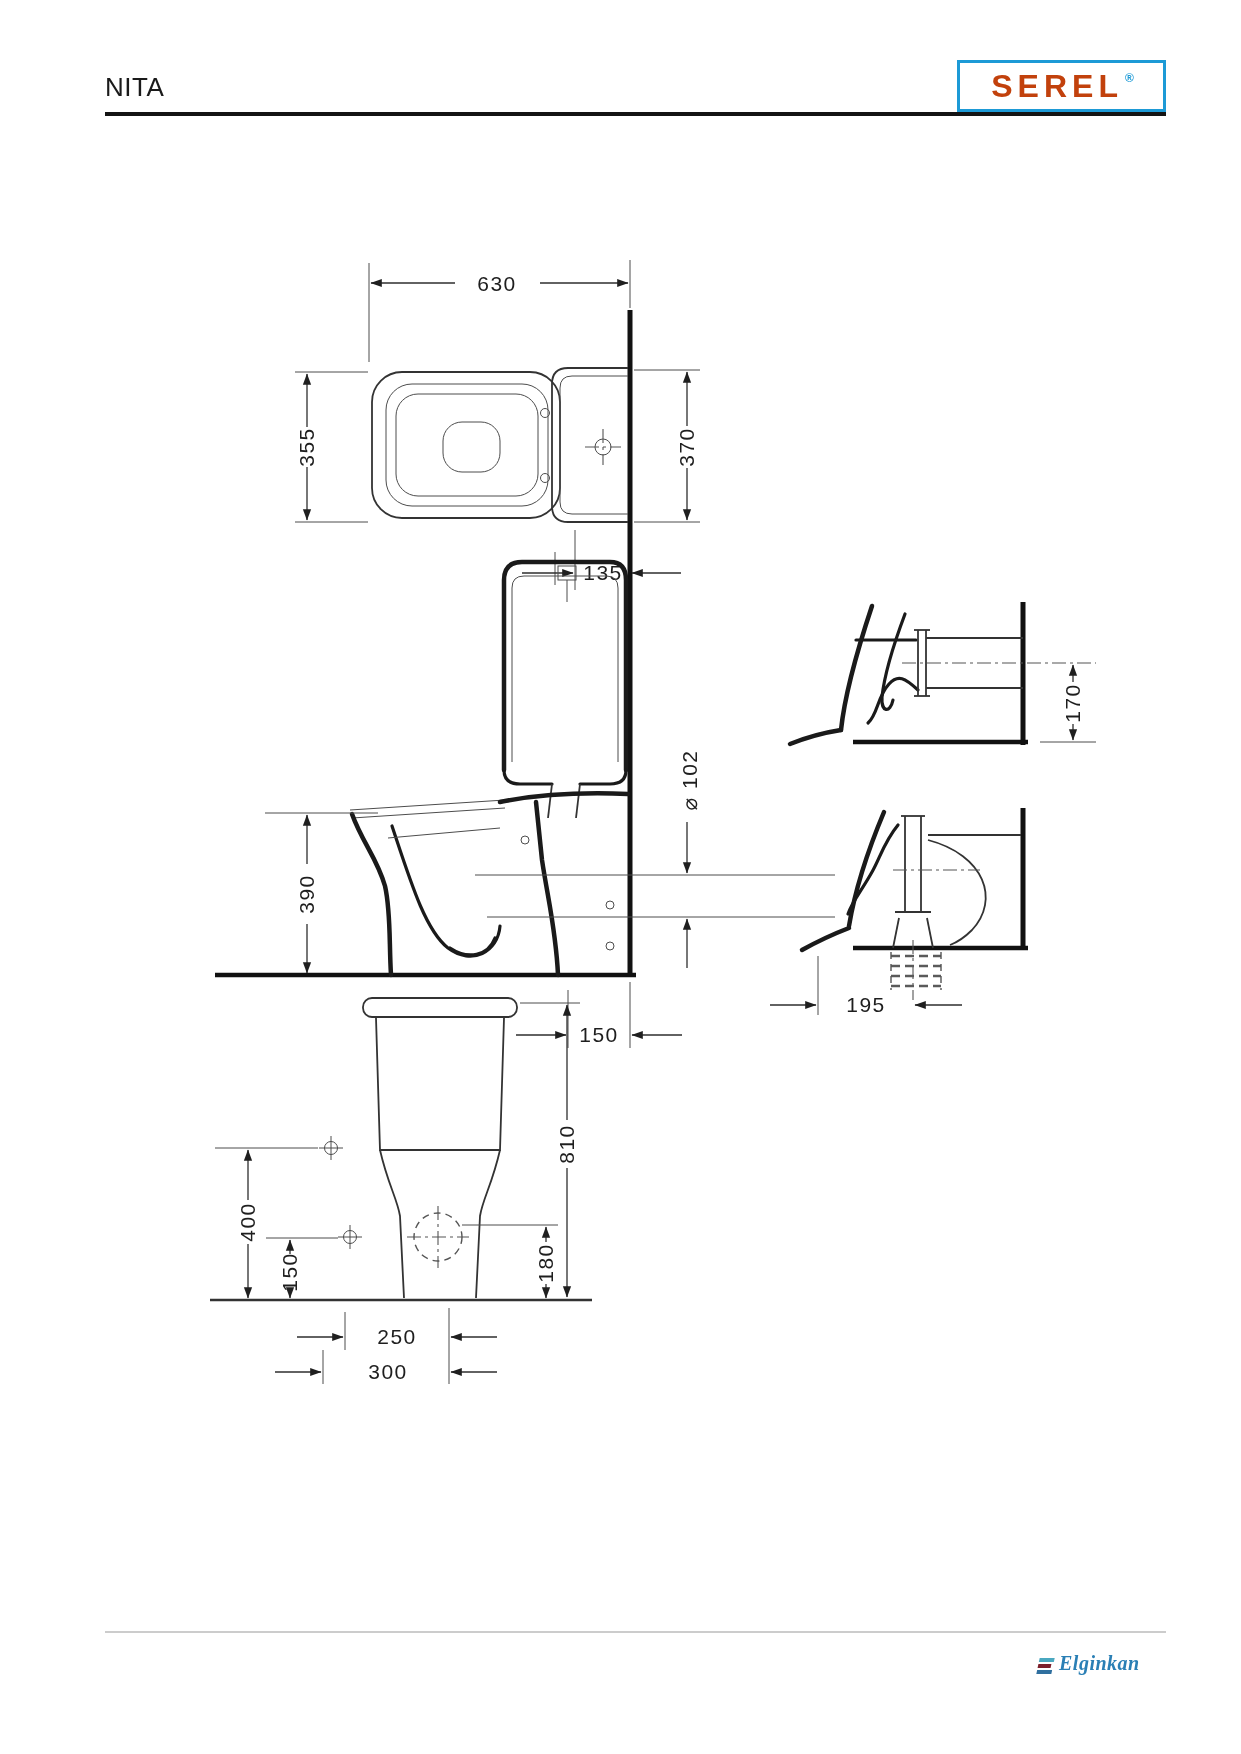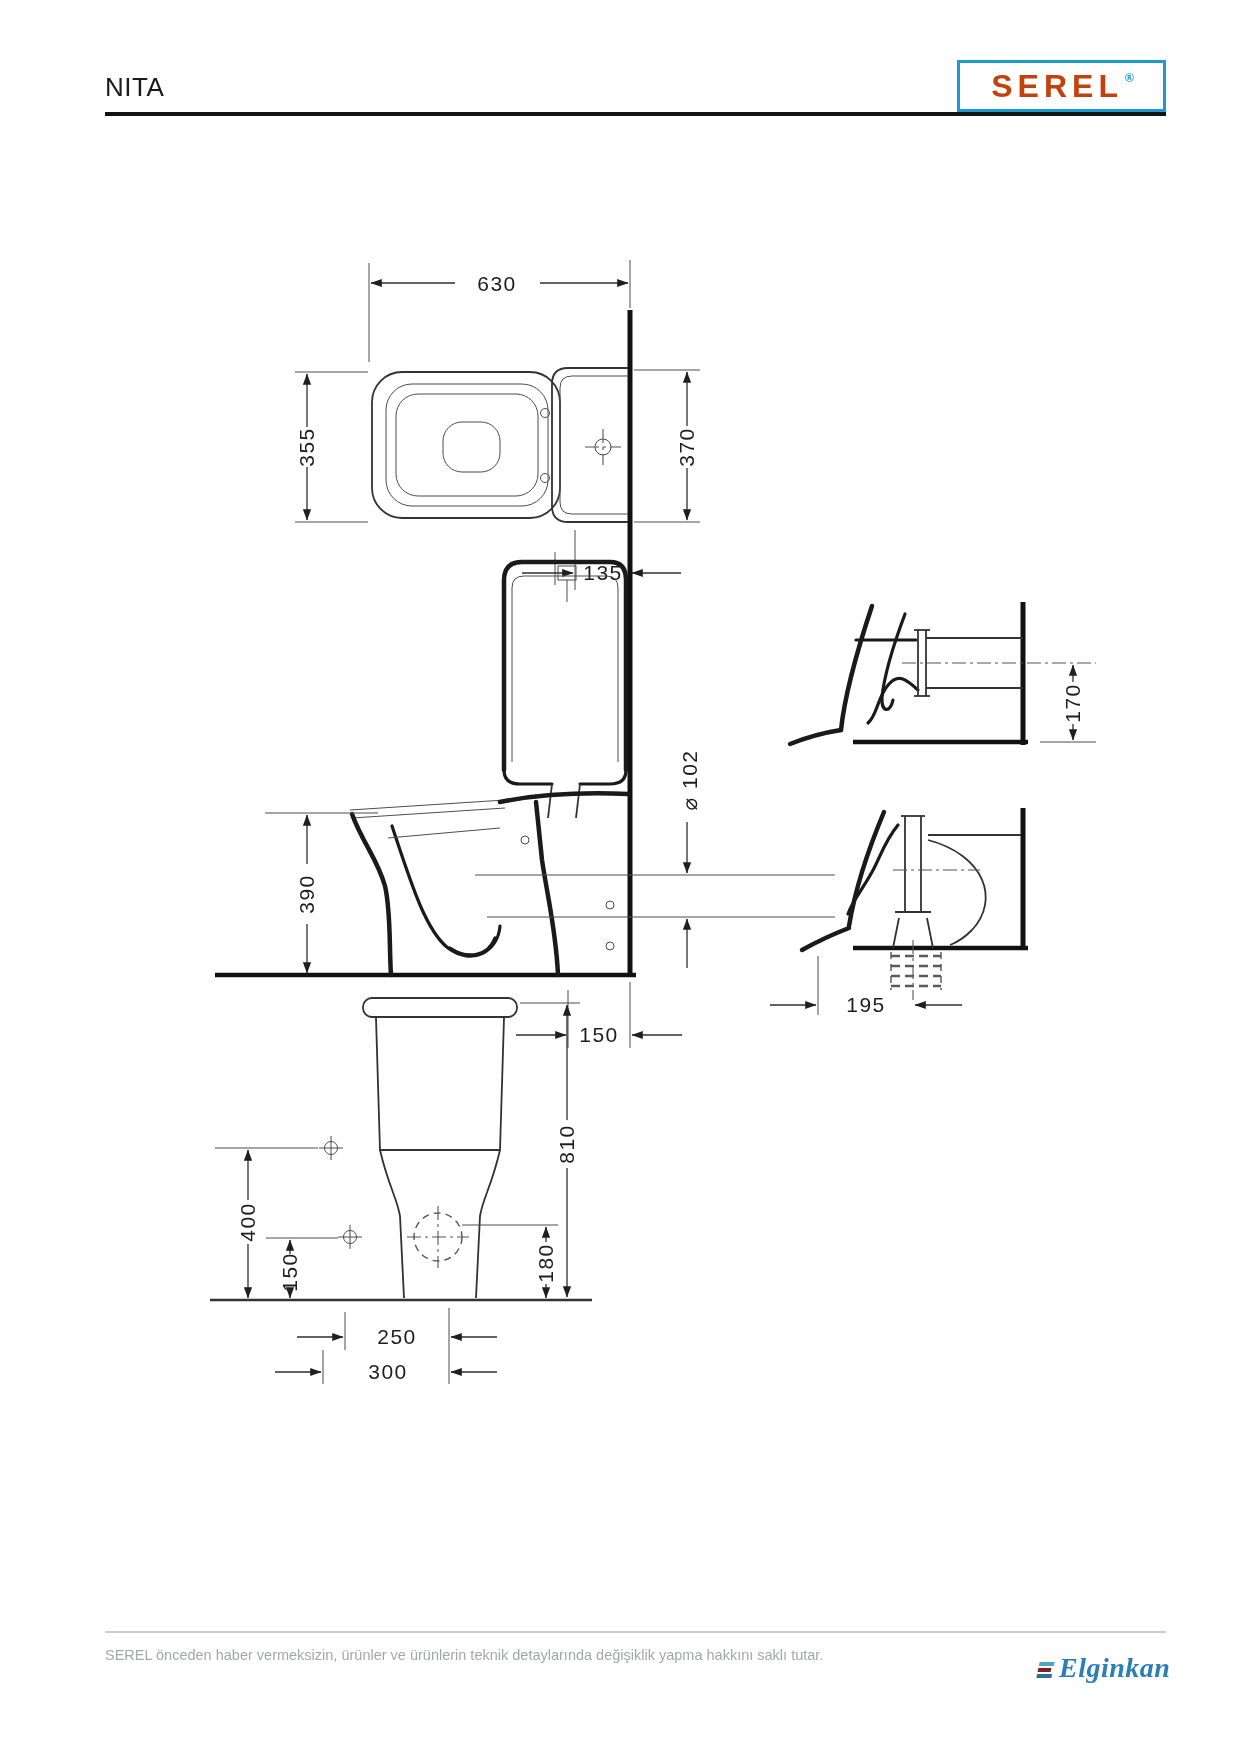--- a/index.html
+++ b/index.html
@@ -52,21 +52,21 @@
   .elginkan {
     position:absolute; left:1038px; top:1652px; display:flex; align-items:center; gap:6px;
   }
   .elginkan-bars { display:flex; flex-direction:column; gap:2px; transform:skewX(-12deg); margin-top:4px; }
   .elginkan-bars span { display:block; height:4px; }
   .elginkan-bars .b1 { width:15px; background:#4aa8c0; }
   .elginkan-bars .b2 { width:13px; background:#7c1f2b; }
   .elginkan-bars .b3 { width:15px; background:#2f6f9f; }
   .elginkan-text {
     font-family:"Liberation Serif", serif; font-style:italic; font-weight:bold;
-    font-size:28px; color:#2a7fb5; letter-spacing:0.5px;
+    font-size:20px; color:#2a7fb5; letter-spacing:0.5px;
   }
 </style>
 </head>
 <body>
 
 <div class="page">
 
   <div class="product-title">NITA</div>
 
   <div class="serel-box">
@@ -302,21 +302,20 @@
         <line class="thin" x1="323" y1="1150" x2="323" y2="1184"></line>
         <line class="dim" x1="275" y1="1172" x2="321" y2="1172" marker-end="url(#arr)"></line>
         <line class="dim" x1="497" y1="1172" x2="451" y2="1172" marker-end="url(#arr)"></line>
         <text class="dimtext" x="388" y="1179" text-anchor="middle">300</text>
       </g>
     </g>
   </svg>
 
   <div class="footer-rule"></div>
   <div class="footer-text">
-    <div>SEREL önceden haber vermeksizin, ürünler ve ürünlerin teknik detaylarında değişiklik yapma hakkını saklı tutar.</div>
   </div>
   <div class="elginkan">
     <span class="elginkan-bars">
       <span class="b1"></span>
         <span class="b2"></span>
         <span class="b3"></span>
     </span>
     <span class="elginkan-text">Elginkan</span>
   </div>
 

